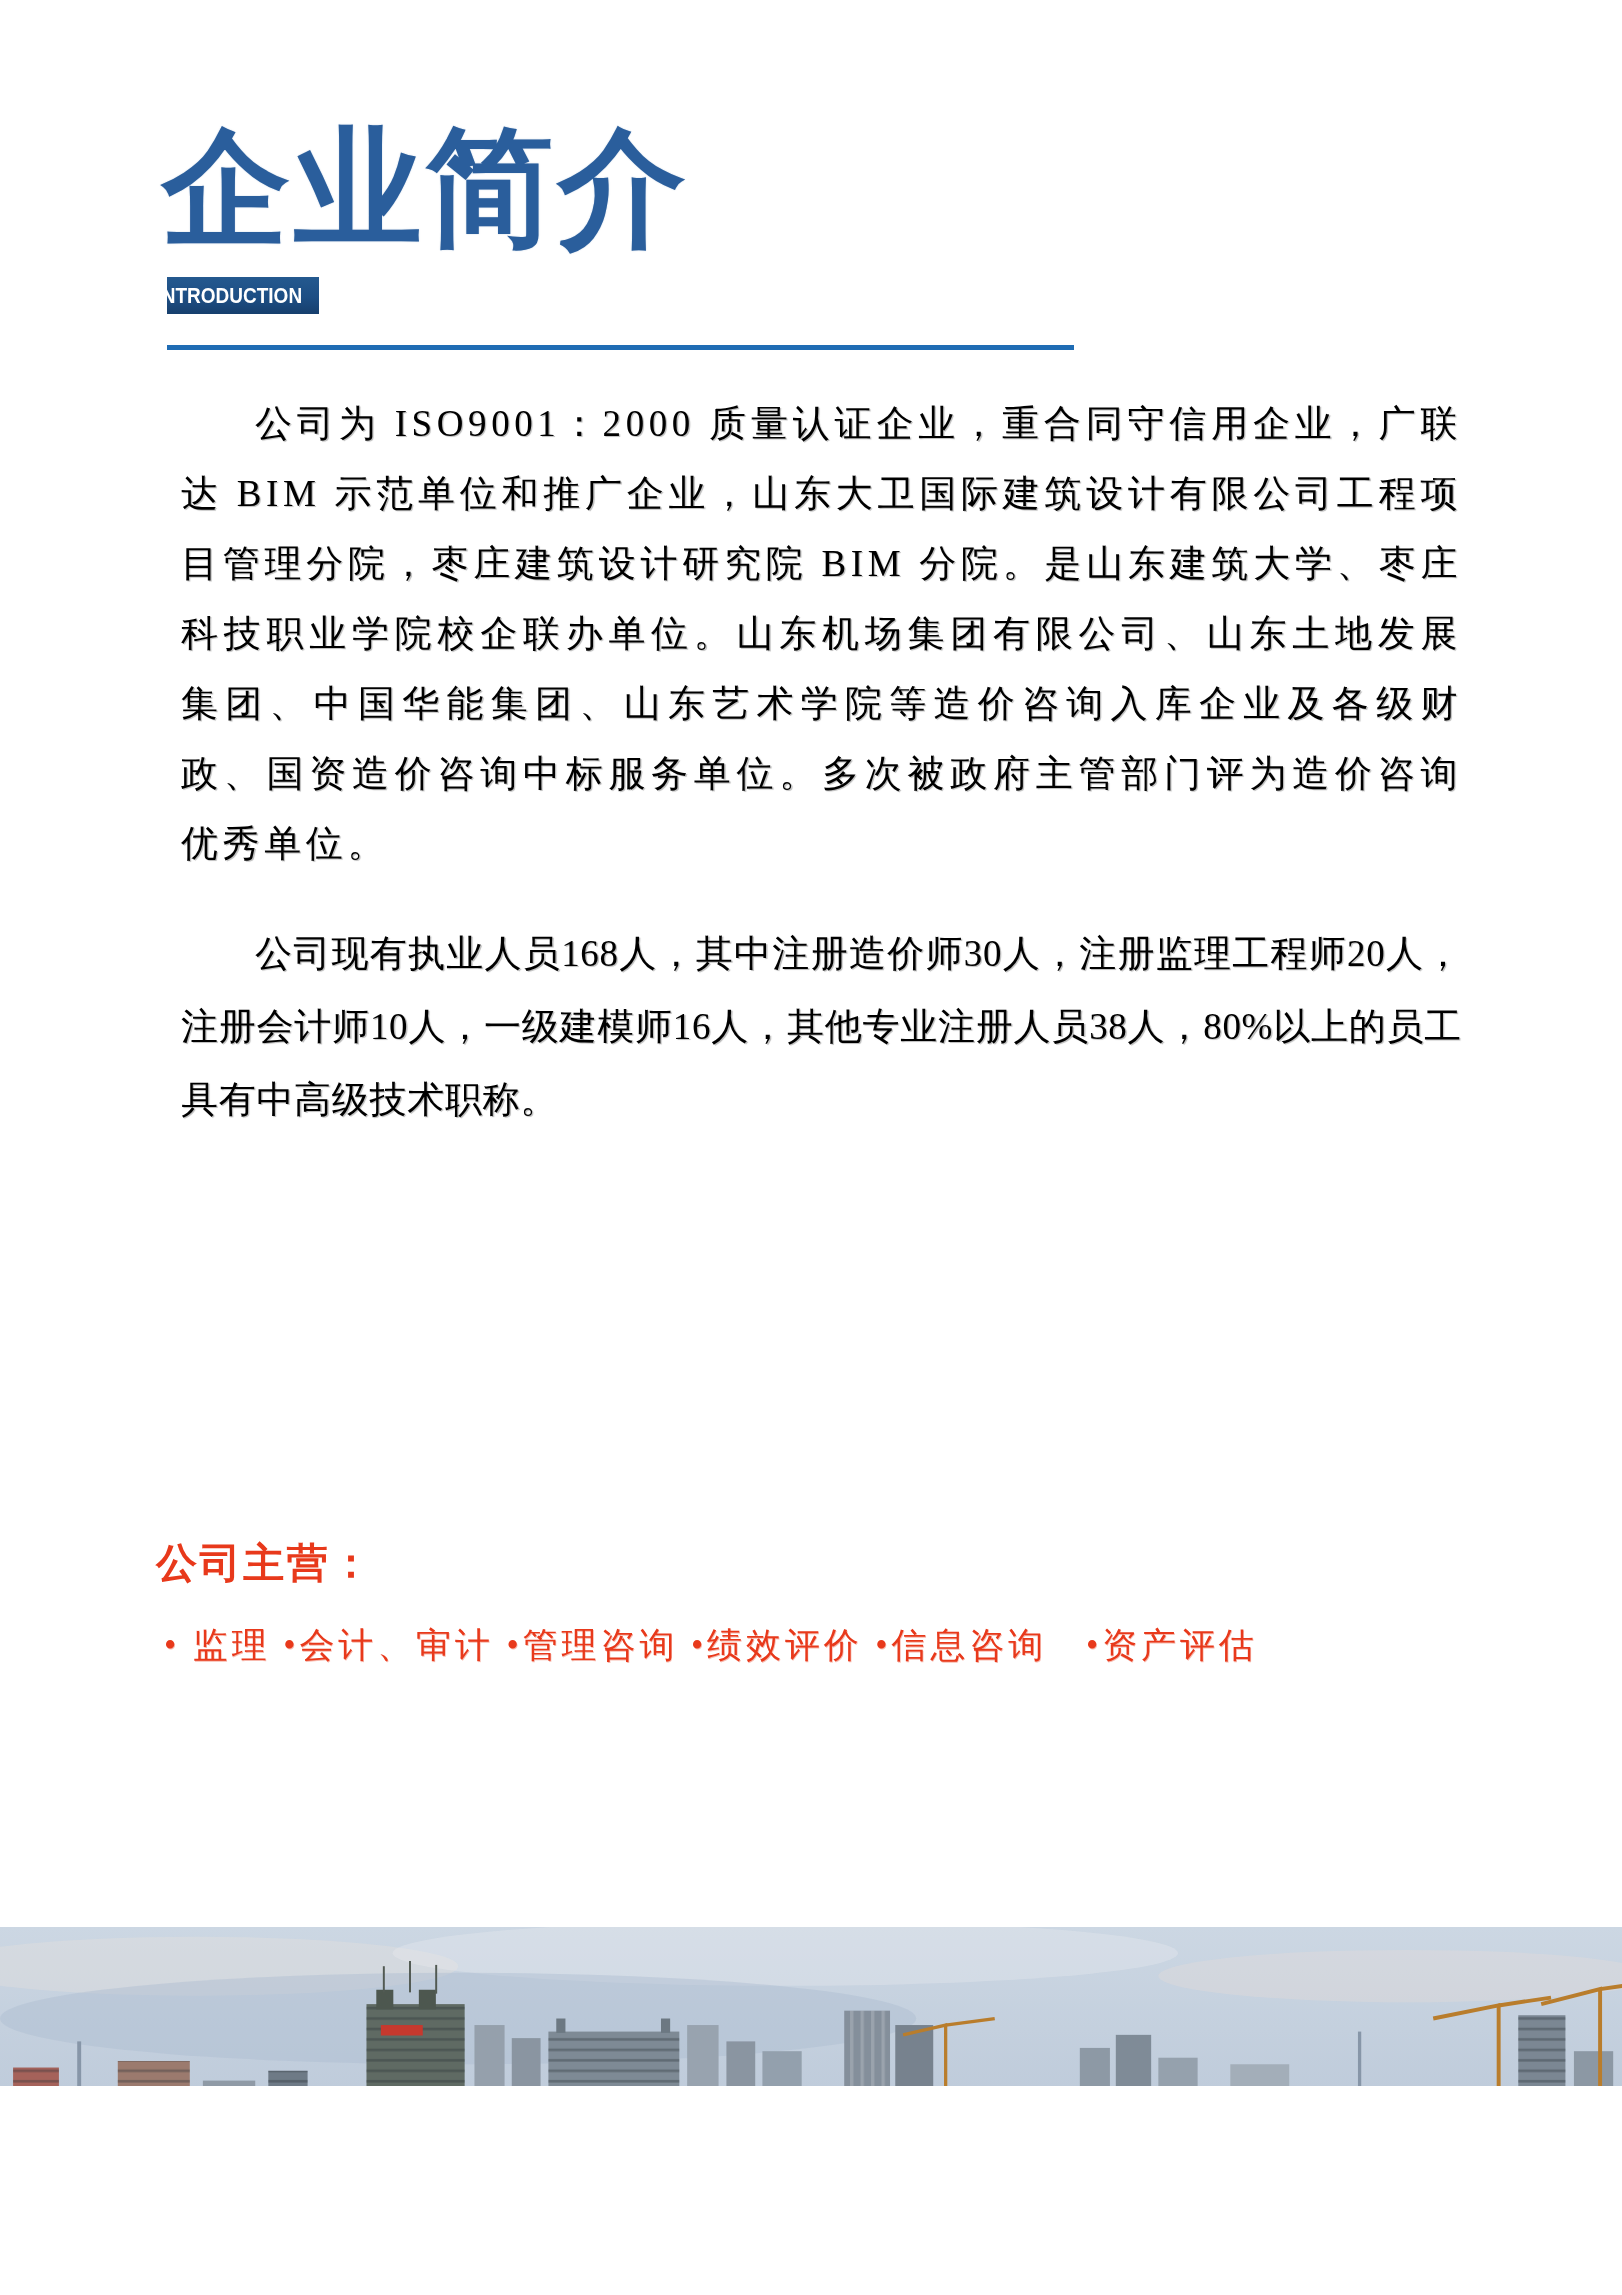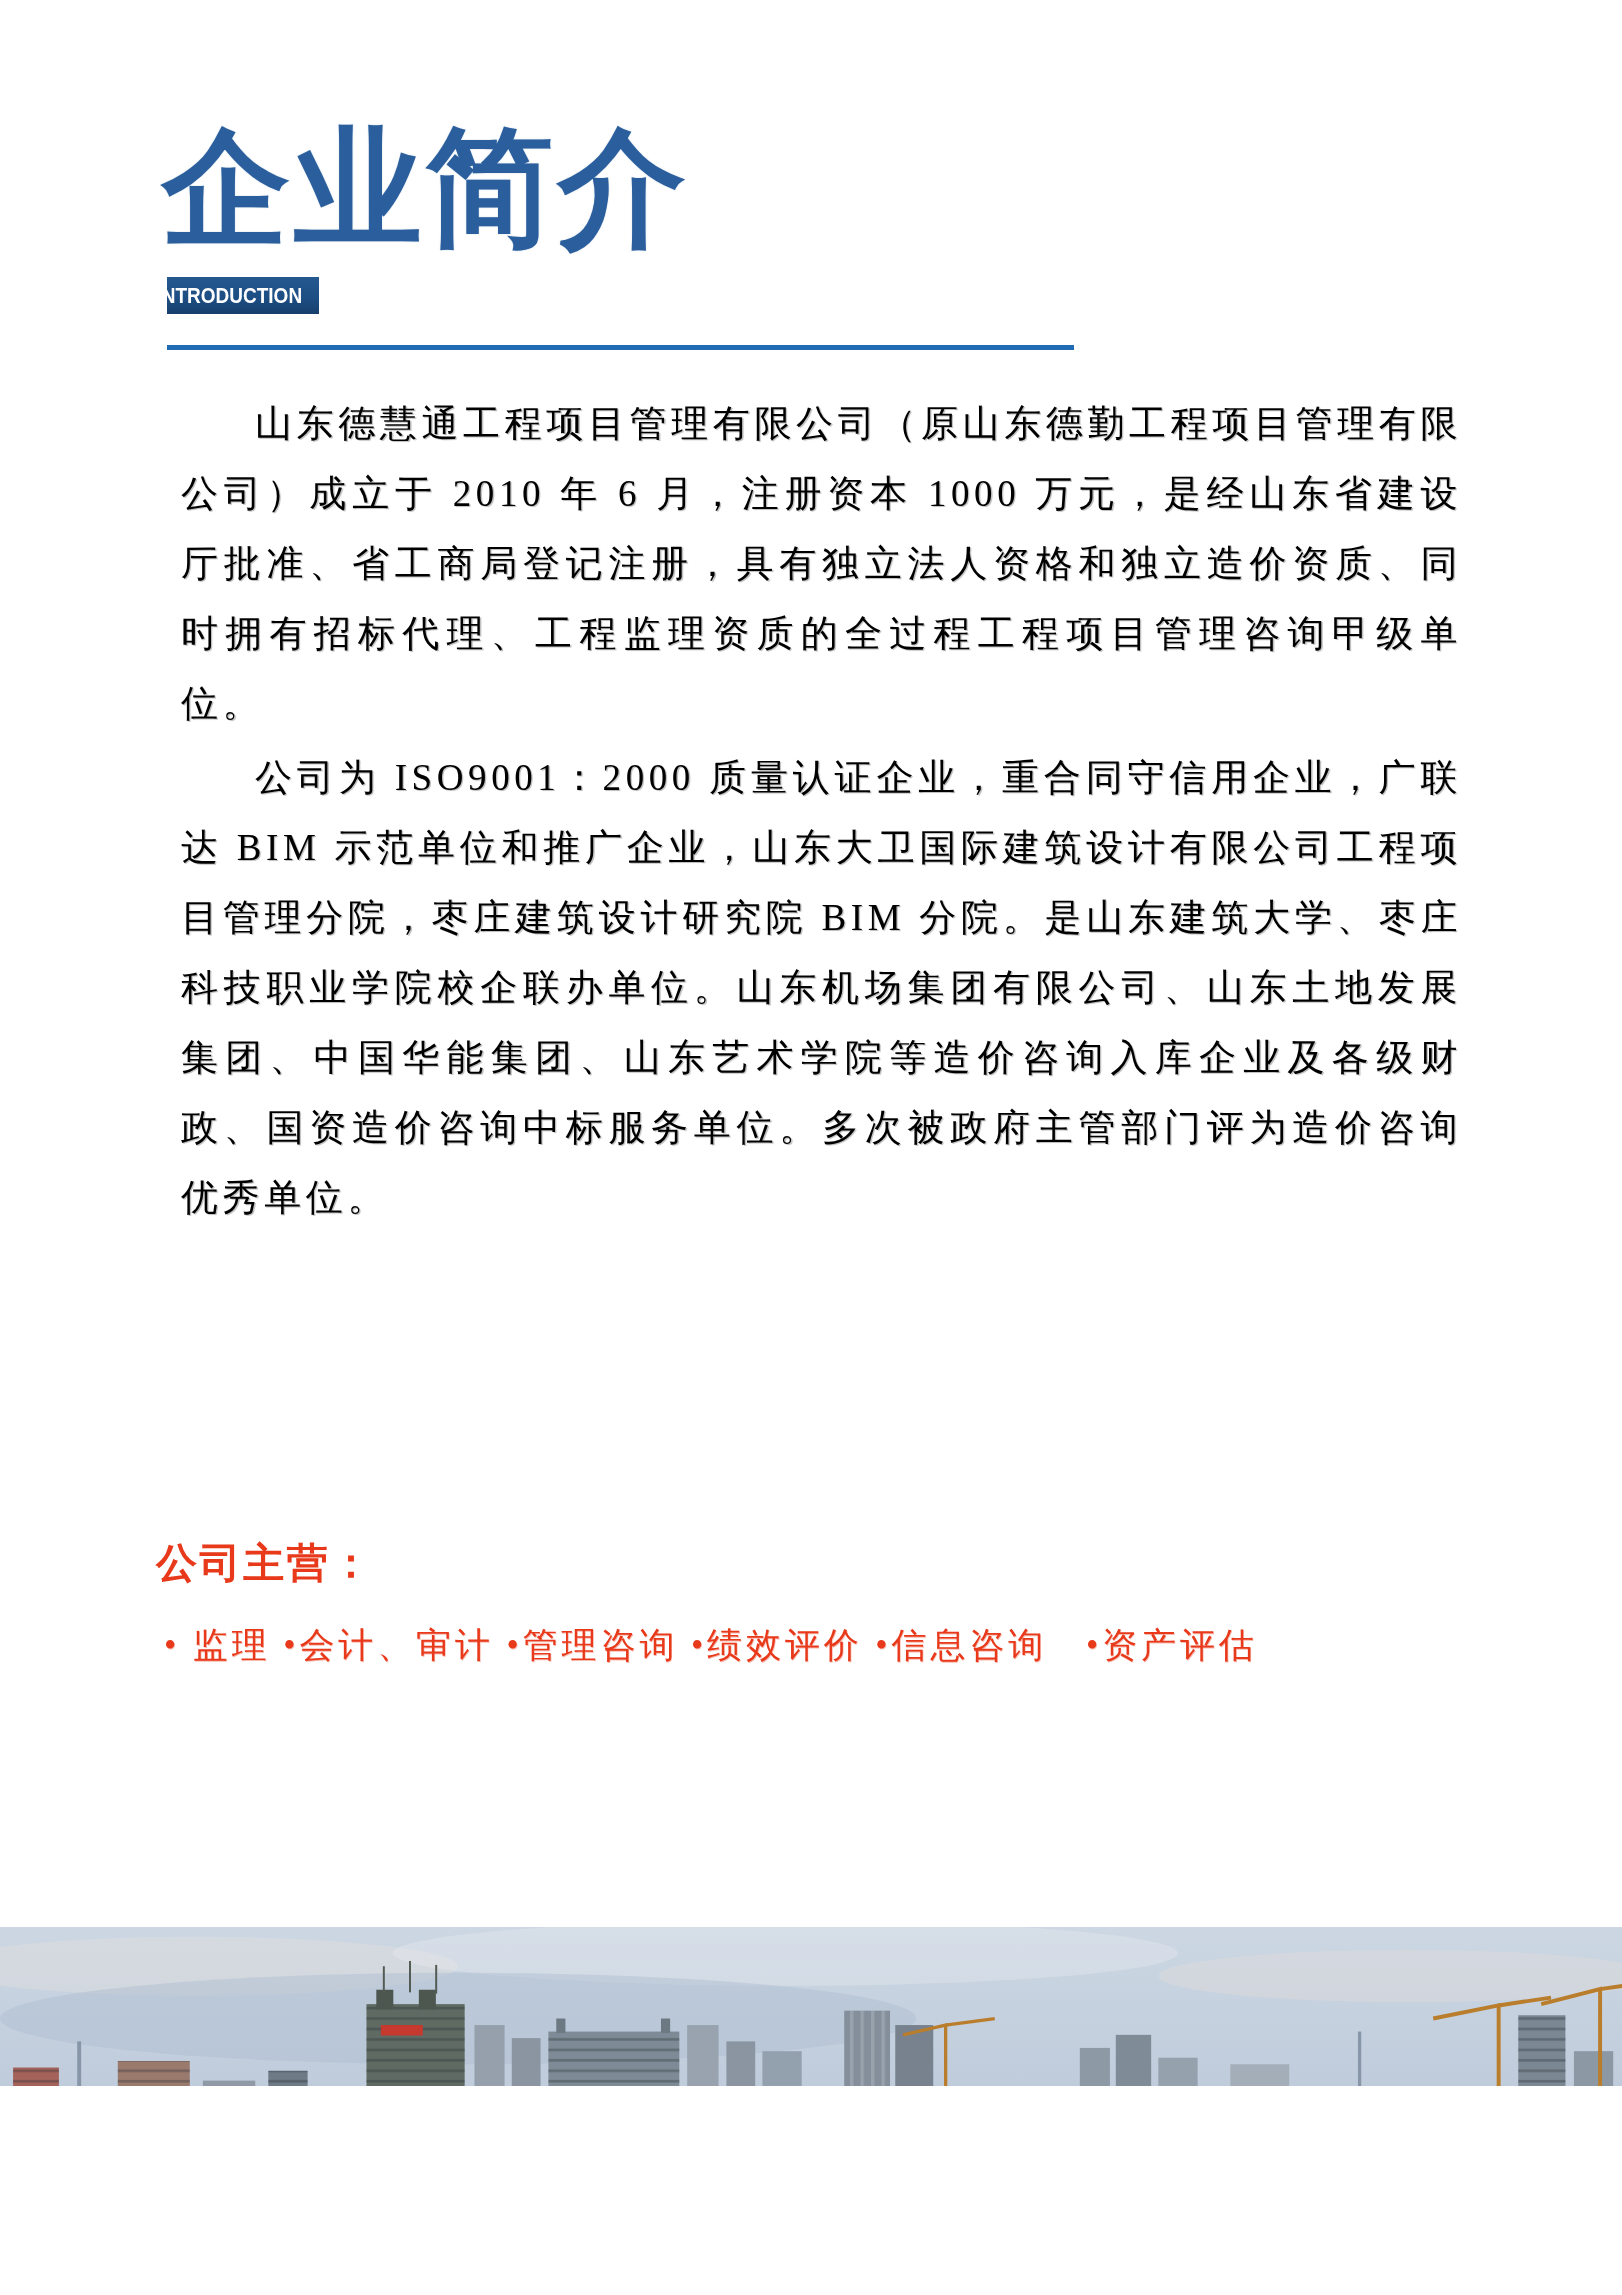--- a/index.html
+++ b/index.html
@@ -99,22 +99,22 @@
 
   <h1 class="title">企业简介</h1>
 
   <div class="sub-banner">
     <span>COMPANY INTRODUCTION</span>
   </div>
 
   <div class="rule"></div>
 
   <div class="content">
-    <p>山东德慧通工程项目管理有限公司（原山东德勤工程项目管理有限公司）成立于 2010 年 6 月，注册资本 1000 万元，是经山东省建设厅批准、省工商局登记注册，具有独立法人资格和独立造价资质、同时拥有招标代理、工程监理资质的全过程工程项目管理咨询甲级单位。</p>
     <p>公司为 ISO9001：2000 质量认证企业，重合同守信用企业，广联达 BIM 示范单位和推广企业，山东大卫国际建筑设计有限公司工程项目管理分院，枣庄建筑设计研究院 BIM 分院。是山东建筑大学、枣庄科技职业学院校企联办单位。山东机场集团有限公司、山东土地发展集团、中国华能集团、山东艺术学院等造价咨询入库企业及各级财政、国资造价咨询中标服务单位。多次被政府主管部门评为造价咨询优秀单位。</p>
+    <p class="p3">公司现有执业人员168人，其中注册造价师30人，注册监理工程师20人，注册会计师10人，一级建模师16人，其他专业注册人员38人，80%以上的员工具有中高级技术职称。</p>
   </div>
 
   <div class="biz-heading">公司主营：</div>
 
   <div class="biz-lines">
     <div class="biz-line">• 监理 •会计、审计 •管理咨询 •绩效评价 •信息咨询　•资产评估</div>
   </div>
 
   <div class="photo">
     <svg viewBox="0 0 2480 563" preserveAspectRatio="none">

